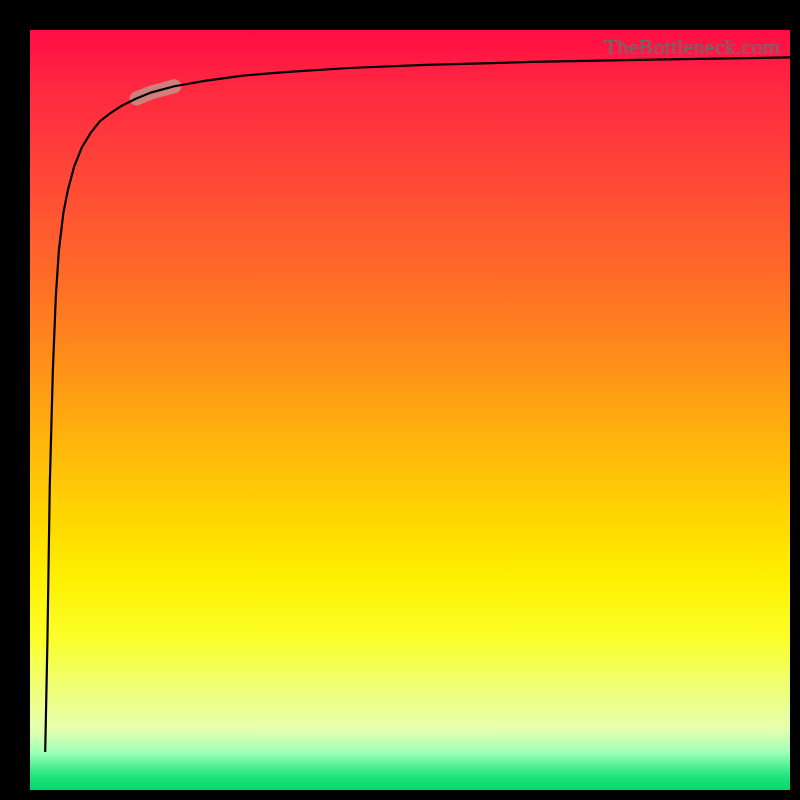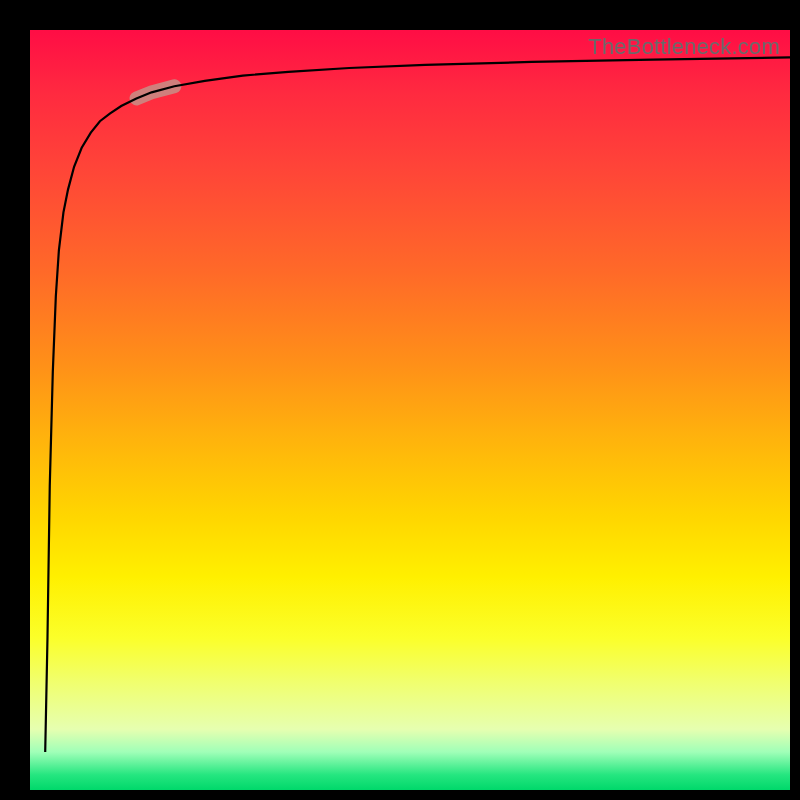--- a/index.html
+++ b/index.html
@@ -45,20 +45,21 @@
   }
   .attribution {
     position: absolute;
     top: 4px;
     right: 10px;
     font-size: 22px;
     font-weight: 500;
     color: #686868;
     letter-spacing: 0.2px;
     text-shadow: 0 0 1px rgba(255,255,255,0.15);
+    font-family: Liberation Serif, serif;
   }
   svg.curve {
     position: absolute;
     left: 0;
     top: 0;
     width: 760px;
     height: 760px;
     overflow: visible;
   }
   .curve-path {

